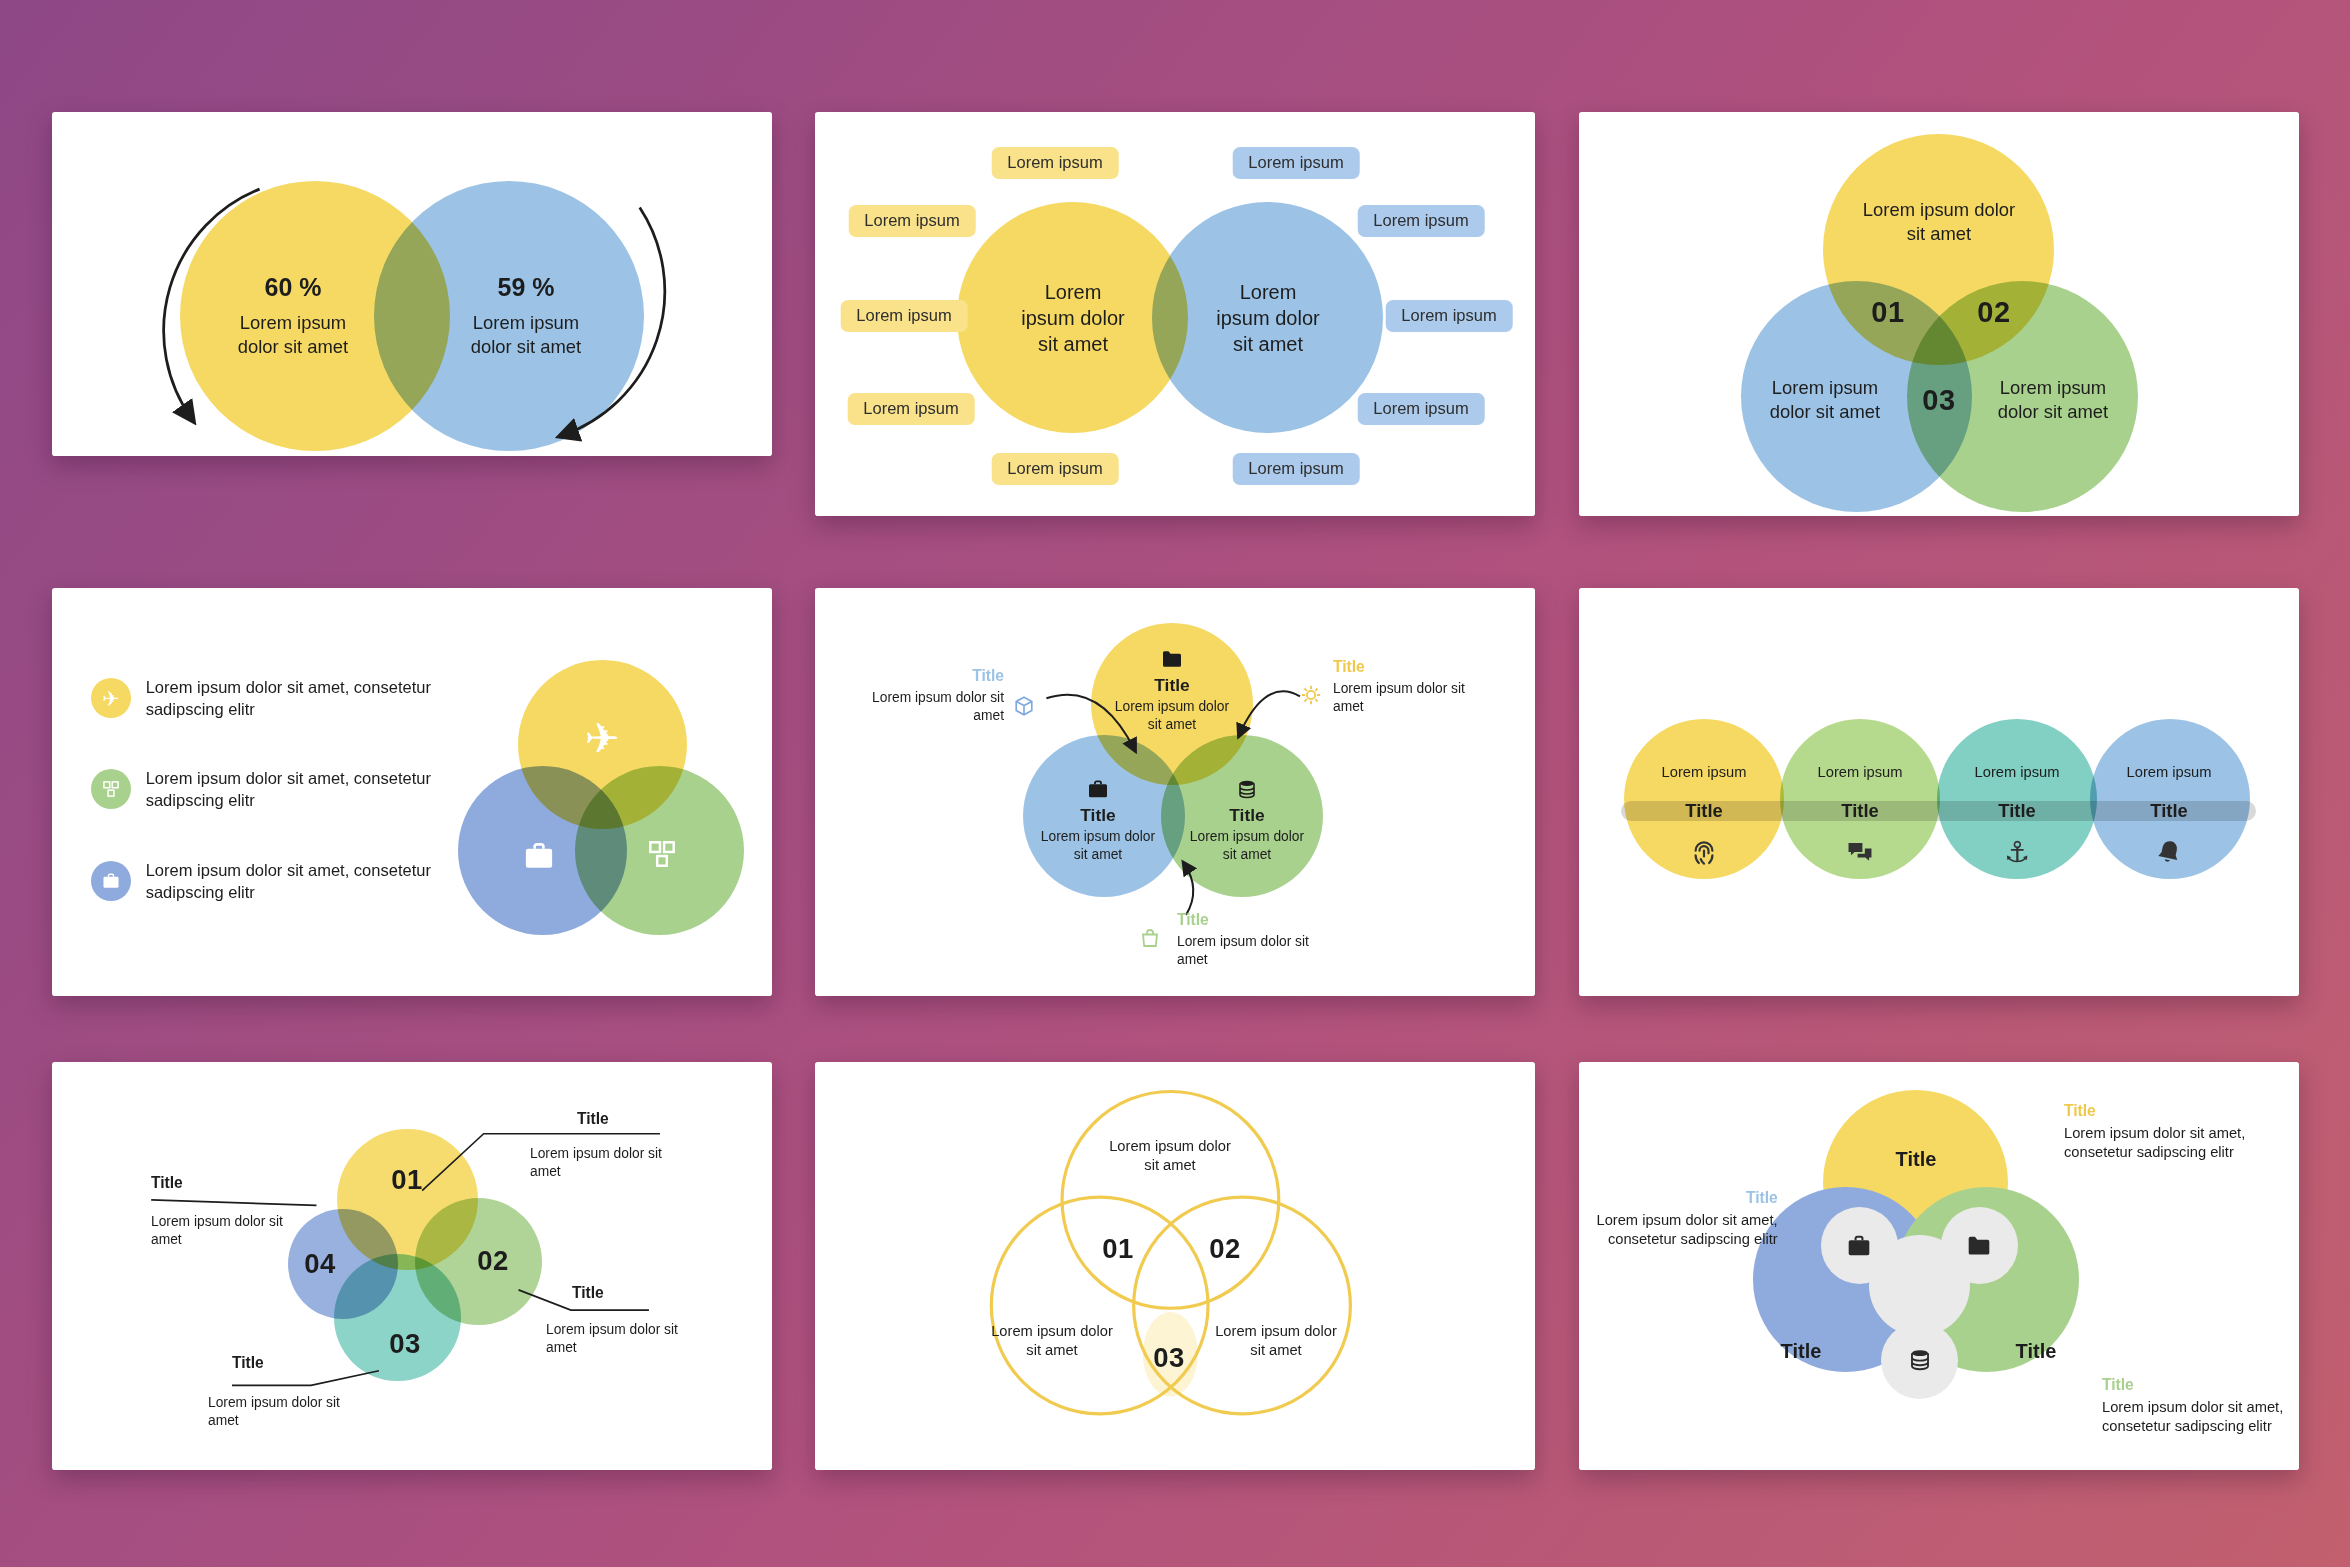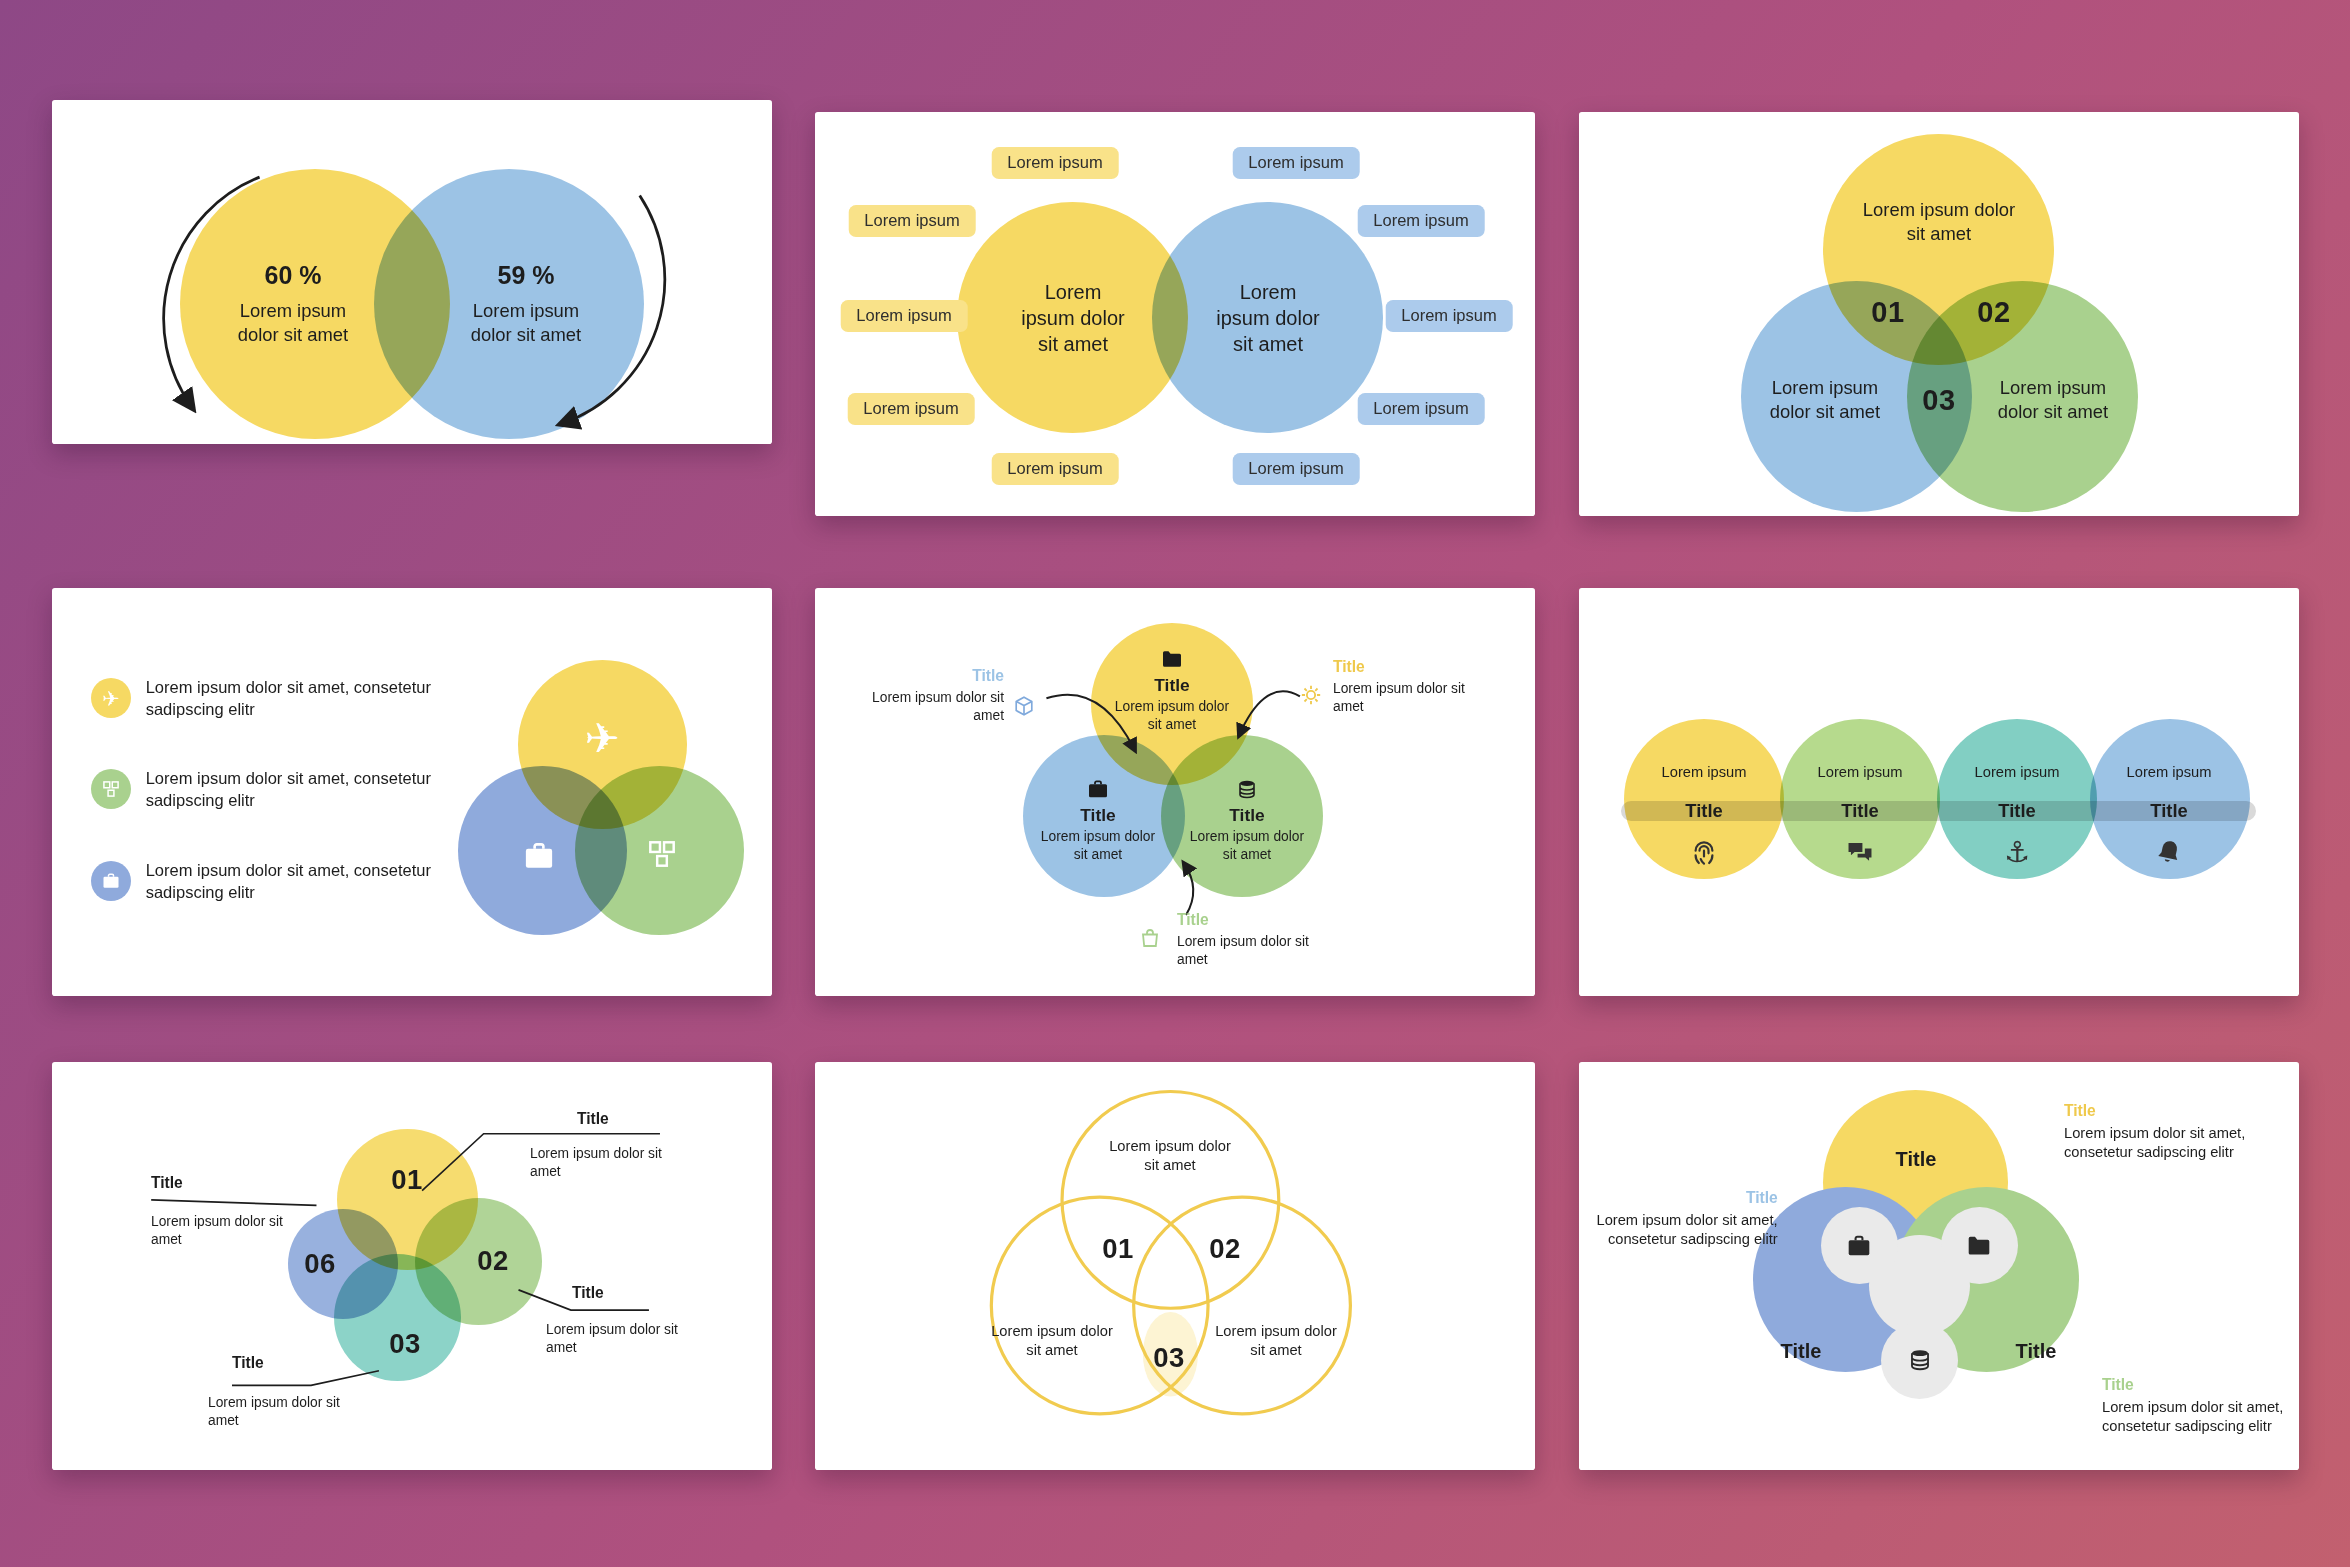--- a/index.html
+++ b/index.html
@@ -91,21 +91,21 @@
       <path d="M2.5 4.5h11.5v7.5H7.5L4.5 14.7V12H2.5z" fill="currentColor"></path>
       <path d="M16 9h5.5v7.5h-2v2.7l-3-2.7H10V13.5h6z" fill="currentColor"></path>
     </symbol>
     <symbol id="i-bell" viewBox="0 0 24 24">
       <path d="M12 3a6 6 0 0 1 6 6v4.5l2 3.5H4l2-3.5V9a6 6 0 0 1 6-6z" fill="currentColor"></path>
       <path d="M9.8 18.5a2.3 2.3 0 0 0 4.4 0z" fill="currentColor"></path>
     </symbol>
   </defs>
 </svg>
 
-<section class="card" style="left:52px;top:100px;height:344px">
+<section class="card" style="left:52px;top:112px;height:344px">
   <div class="circle mul" style="left:128px;top:69px;width:270px;height:270px;background:var(--yellow)"></div>
   <div class="circle mul" style="left:322px;top:69px;width:270px;height:270px;background:var(--blue)"></div>
   <svg class="ab" width="720" height="404" style="left:0;top:0" viewBox="0 0 784 440">
     <defs>
       <marker id="ah1" markerWidth="9" markerHeight="9" refX="6" refY="4.5" orient="auto">
           <path d="M0 0L9 4.5L0 9z" fill="#1d1d1d"></path>
         </marker>
     </defs>
     <path d="M226 84 A166 166 0 0 0 152 334" fill="none" stroke="#1d1d1d" stroke-width="3" marker-end="url(#ah1)"></path>
     <path d="M640 104 A166 166 0 0 1 556 352" fill="none" stroke="#1d1d1d" stroke-width="3" marker-end="url(#ah1)"></path>
@@ -304,21 +304,21 @@
   <svg class="ab" width="720" height="408" style="left:0;top:0" viewBox="0 0 784 444">
     <g fill="none" stroke="#1d1d1d" stroke-width="1.8">
       <path d="M403 140 L470 78 L662 78"></path>
       <path d="M108 150 L288 156"></path>
       <path d="M508 248 L565 270 L650 270"></path>
       <path d="M356 336 L282 352 L196 352"></path>
     </g>
   </svg>
 
   <div class="ab ct num" style="left:355px;top:118px">01</div>
-  <div class="ab ct num" style="left:268px;top:202px">06</div>
+  <div class="ab ct num" style="left:268px;top:202px">04</div>
   <div class="ab ct num" style="left:441px;top:199px">02</div>
   <div class="ab ct num" style="left:353px;top:282px">03</div>
 
   <div class="ab ttl" style="left:525px;top:48px">Title</div>
   <div class="ab small" style="left:478px;top:83px;width:138px">Lorem ipsum dolor sit amet</div>
 
   <div class="ab ttl" style="left:99px;top:112px">Title</div>
   <div class="ab small" style="left:99px;top:151px;width:138px">Lorem ipsum dolor sit amet</div>
 
   <div class="ab ttl" style="left:520px;top:222px">Title</div>

